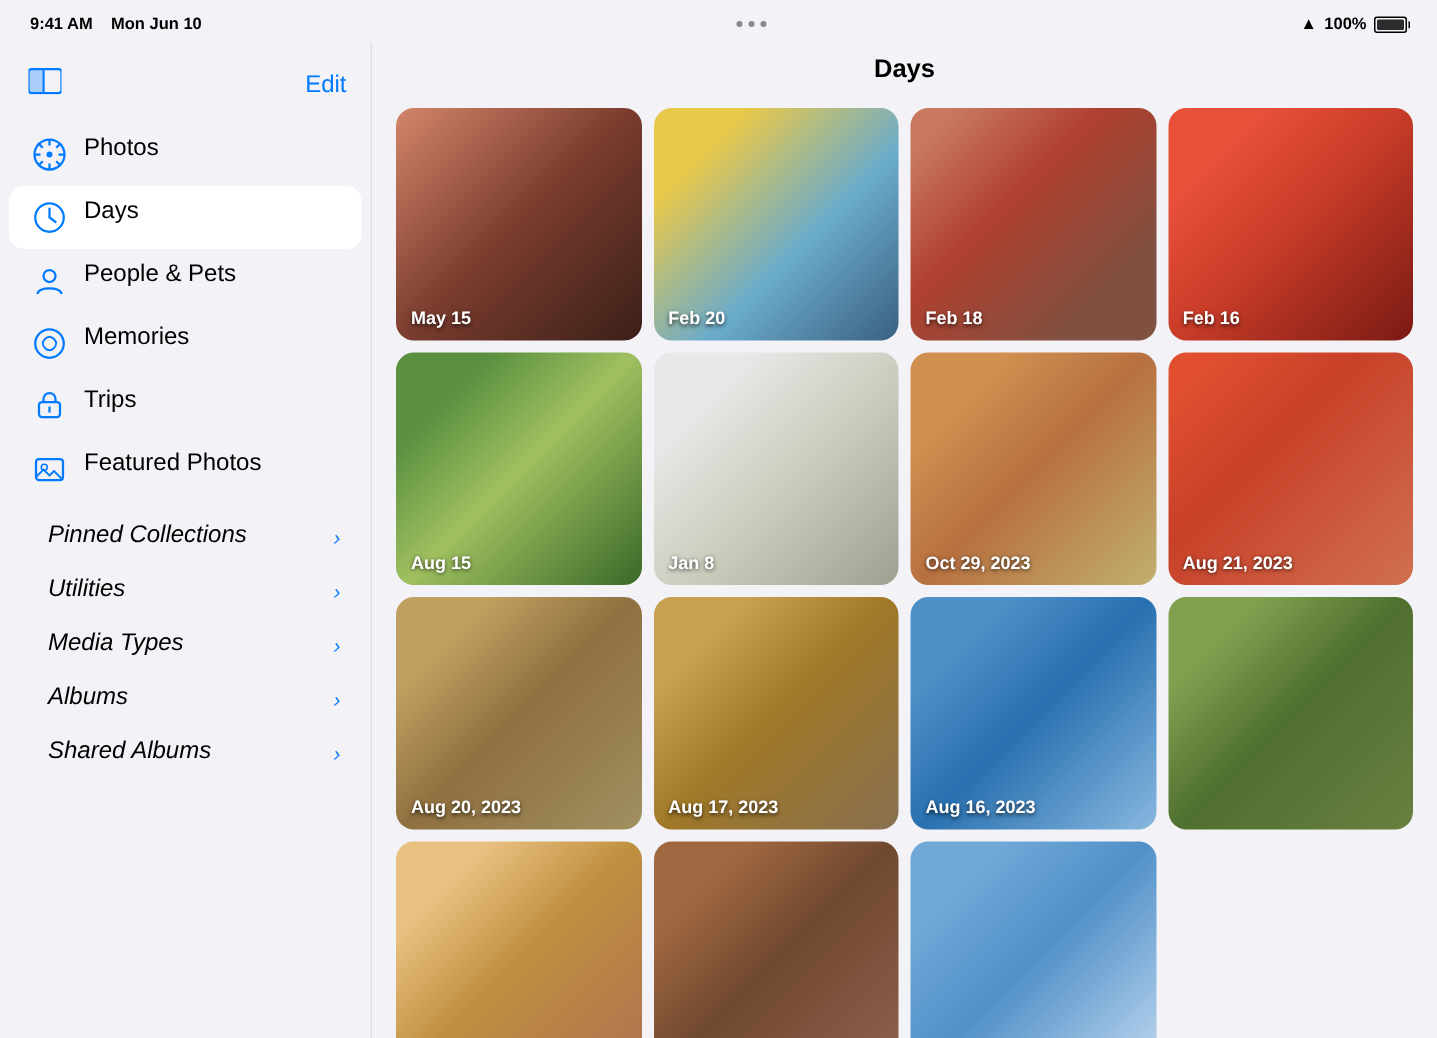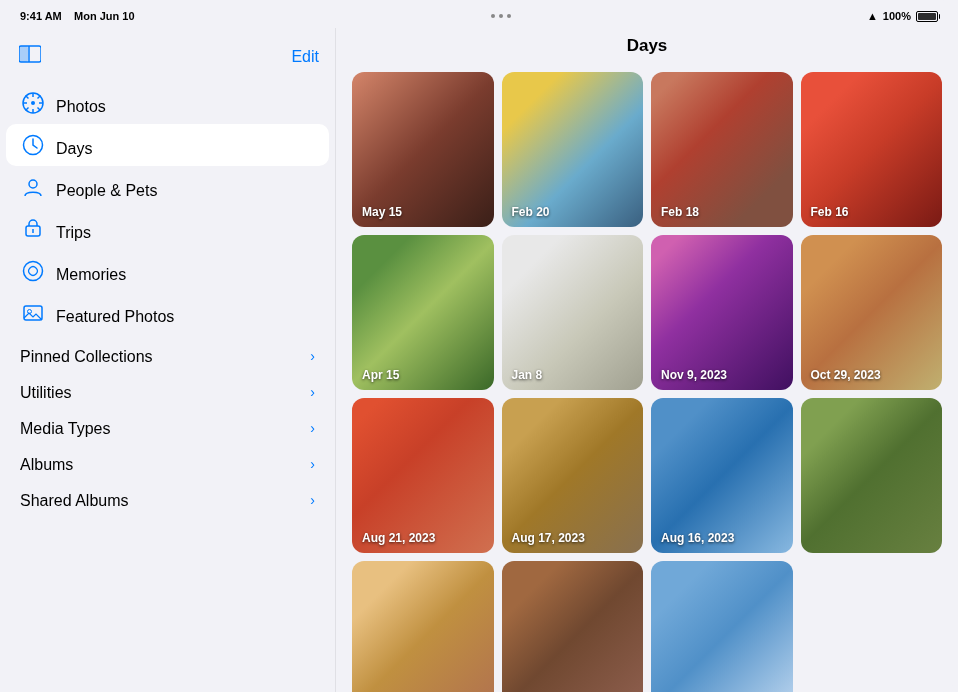--- a/index.html
+++ b/index.html
@@ -37,21 +37,21 @@
 
     
     .app-container {
       display: flex;
       height: calc(692px - 28px);
       background: #f2f2f7;
     }
 
     
     .sidebar {
-      width: 336px;
+      width: 248px;
       background: #f2f2f7;
       padding: 8px 0;
       flex-shrink: 0;
       overflow-y: auto;
       border-right: 1px solid #e0e0e5;
     }
     .sidebar-header {
       display: flex;
       justify-content: flex-end;
       padding: 4px 16px 8px 16px;
@@ -59,21 +59,21 @@
     .edit-button {
       color: #007aff;
       font-size: 16px;
       font-weight: 400;
       background: none;
       border: none;
       cursor: pointer;
     }
     .sidebar-item {
       display: flex;
-      align-items: flex-end;
+      align-items: flex-start;
       padding: 8px 14px;
       cursor: pointer;
       border-radius: 10px;
       margin: 0 6px;
       gap: 10px;
     }
     .sidebar-item.active {
       background: #ffffff;
     }
     .sidebar-item-icon {
@@ -85,23 +85,24 @@
       font-size: 16px;
       color: #000;
       flex: 1;
     }
     .sidebar-item.active .sidebar-item-label {
       font-weight: 500;
     }
     .sidebar-section-header {
       display: flex;
       justify-content: space-between;
-      align-items: flex-start;
-      padding: 10px 20px 4px 20px;
+      align-items: flex-end;
+      padding: 10px 20px 4px 32px;
       margin-top: 4px;
+      font-style: italic;
     }
     .sidebar-section-label {
       font-size: 16px;
       font-weight: 400;
       color: #000;
     }
     .sidebar-chevron {
       color: #007aff;
       font-size: 14px;
     }
@@ -247,35 +248,35 @@
       <svg width="22" height="22" viewBox="0 0 22 22">
               <circle cx="11" cy="8" r="4" stroke="#007aff" stroke-width="1.5" fill="none"></circle>
               <path d="M3,20 C3,15 19,15 19,20" stroke="#007aff" stroke-width="1.5" fill="none"></path>
             </svg>
     </div>
     <span class="sidebar-item-label">People &amp; Pets</span>
   </div>
         <div class="sidebar-item">
     <div class="sidebar-item-icon">
       <svg width="22" height="22" viewBox="0 0 22 22">
+              <circle cx="11" cy="11" r="9.5" stroke="#007aff" stroke-width="1.5" fill="none"></circle>
+              <path d="M8,8 Q11,5 14,8 Q17,11 14,14 Q11,17 8,14 Q5,11 8,8Z" stroke="#007aff" stroke-width="1.2" fill="none"></path>
+            </svg>
+    </div>
+    <span class="sidebar-item-label">Memories</span>
+  </div>
+        <div class="sidebar-item">
+    <div class="sidebar-item-icon">
+      <svg width="22" height="22" viewBox="0 0 22 22">
               <rect x="4" y="8" width="14" height="10" rx="2" stroke="#007aff" stroke-width="1.5" fill="none"></rect>
               <path d="M7,8 V6 a4,4 0 0,1 8,0 V8" stroke="#007aff" stroke-width="1.5" fill="none"></path>
               <line x1="11" y1="11" x2="11" y2="15" stroke="#007aff" stroke-width="1.5"></line>
             </svg>
     </div>
     <span class="sidebar-item-label">Trips</span>
-  </div>
-        <div class="sidebar-item">
-    <div class="sidebar-item-icon">
-      <svg width="22" height="22" viewBox="0 0 22 22">
-              <circle cx="11" cy="11" r="9.5" stroke="#007aff" stroke-width="1.5" fill="none"></circle>
-              <path d="M8,8 Q11,5 14,8 Q17,11 14,14 Q11,17 8,14 Q5,11 8,8Z" stroke="#007aff" stroke-width="1.2" fill="none"></path>
-            </svg>
-    </div>
-    <span class="sidebar-item-label">Memories</span>
   </div>
         <div class="sidebar-item">
     <div class="sidebar-item-icon">
       <svg width="22" height="22" viewBox="0 0 22 22">
               <rect x="2" y="4" width="18" height="14" rx="2" stroke="#007aff" stroke-width="1.5" fill="none"></rect>
               <circle cx="7.5" cy="9.5" r="2" stroke="#007aff" stroke-width="1" fill="none"></circle>
               <polyline points="2,16 7,11 11,15 14,12 20,18" stroke="#007aff" stroke-width="1.2" fill="none"></polyline>
             </svg>
     </div>
     <span class="sidebar-item-label">Featured Photos</span>
@@ -315,33 +316,33 @@
         <div class="photo-tile photo-2">
           <div class="photo-label">Feb 20</div>
         </div>
         <div class="photo-tile photo-3">
           <div class="photo-label">Feb 18</div>
         </div>
         <div class="photo-tile photo-4">
           <div class="photo-label">Feb 16</div>
         </div>
         <div class="photo-tile photo-5">
-          <div class="photo-label">Apr 15</div>
+          <div class="photo-label">Aug 15</div>
         </div>
         <div class="photo-tile photo-6">
           <div class="photo-label">Jan 8</div>
         </div>
-        <div class="photo-tile photo-7">
-          <div class="photo-label">Nov 9, 2023</div>
-        </div>
         <div class="photo-tile photo-8">
           <div class="photo-label">Oct 29, 2023</div>
         </div>
         <div class="photo-tile photo-9">
           <div class="photo-label">Aug 21, 2023</div>
+        </div>
+        <div class="photo-tile photo-10">
+          <div class="photo-label">Aug 20, 2023</div>
         </div>
         <div class="photo-tile photo-11">
           <div class="photo-label">Aug 17, 2023</div>
         </div>
         <div class="photo-tile photo-12">
           <div class="photo-label">Aug 16, 2023</div>
         </div>
         <div class="photo-tile photo-13"></div>
         <div class="photo-tile photo-14"></div>
         <div class="photo-tile photo-15"></div>

